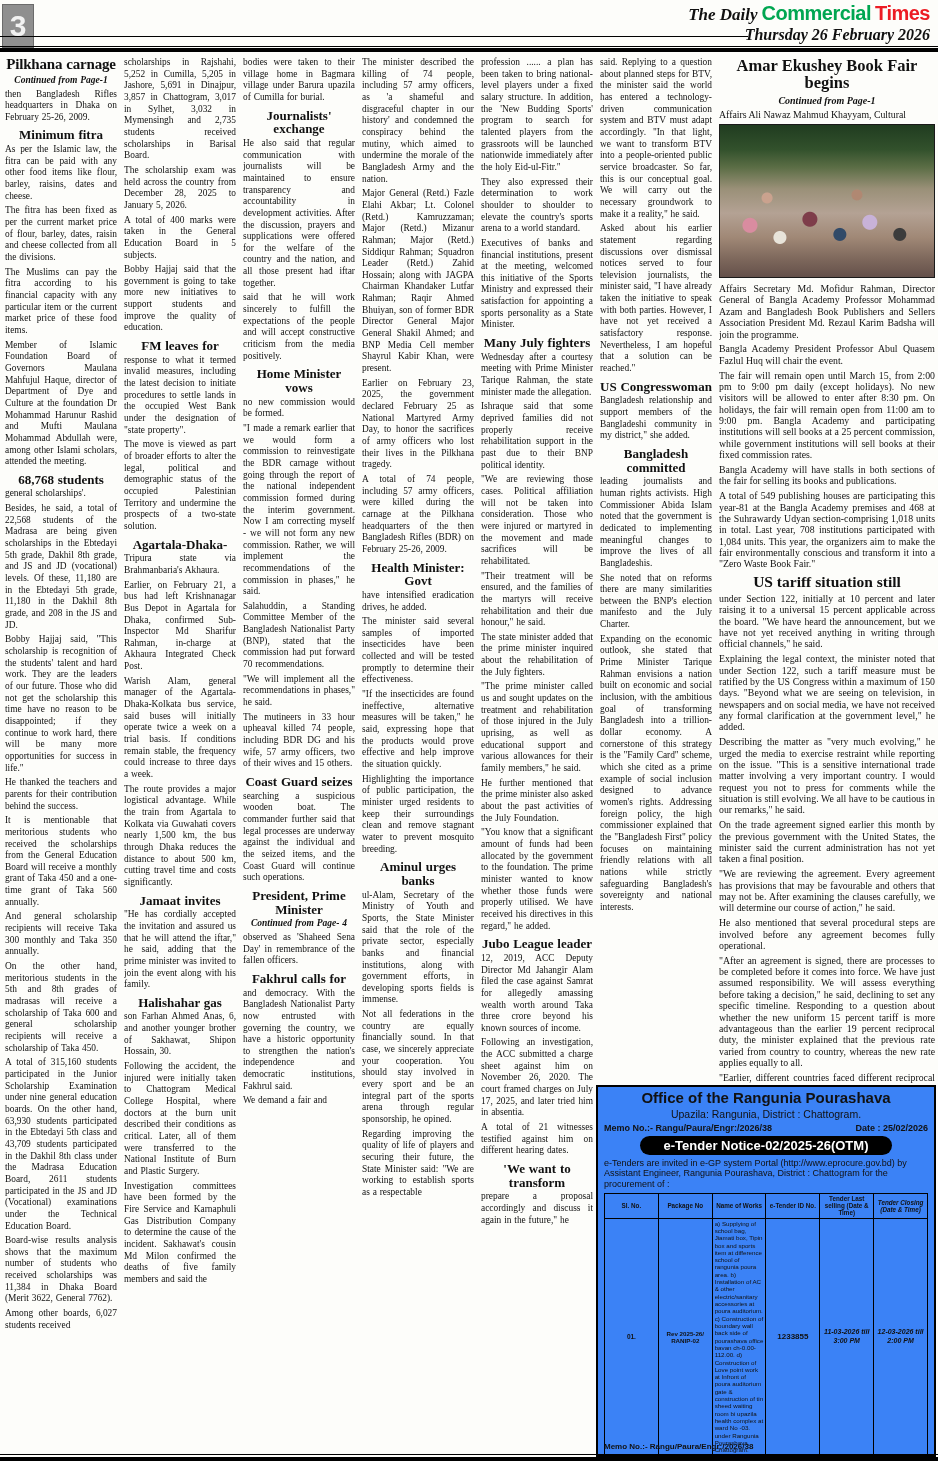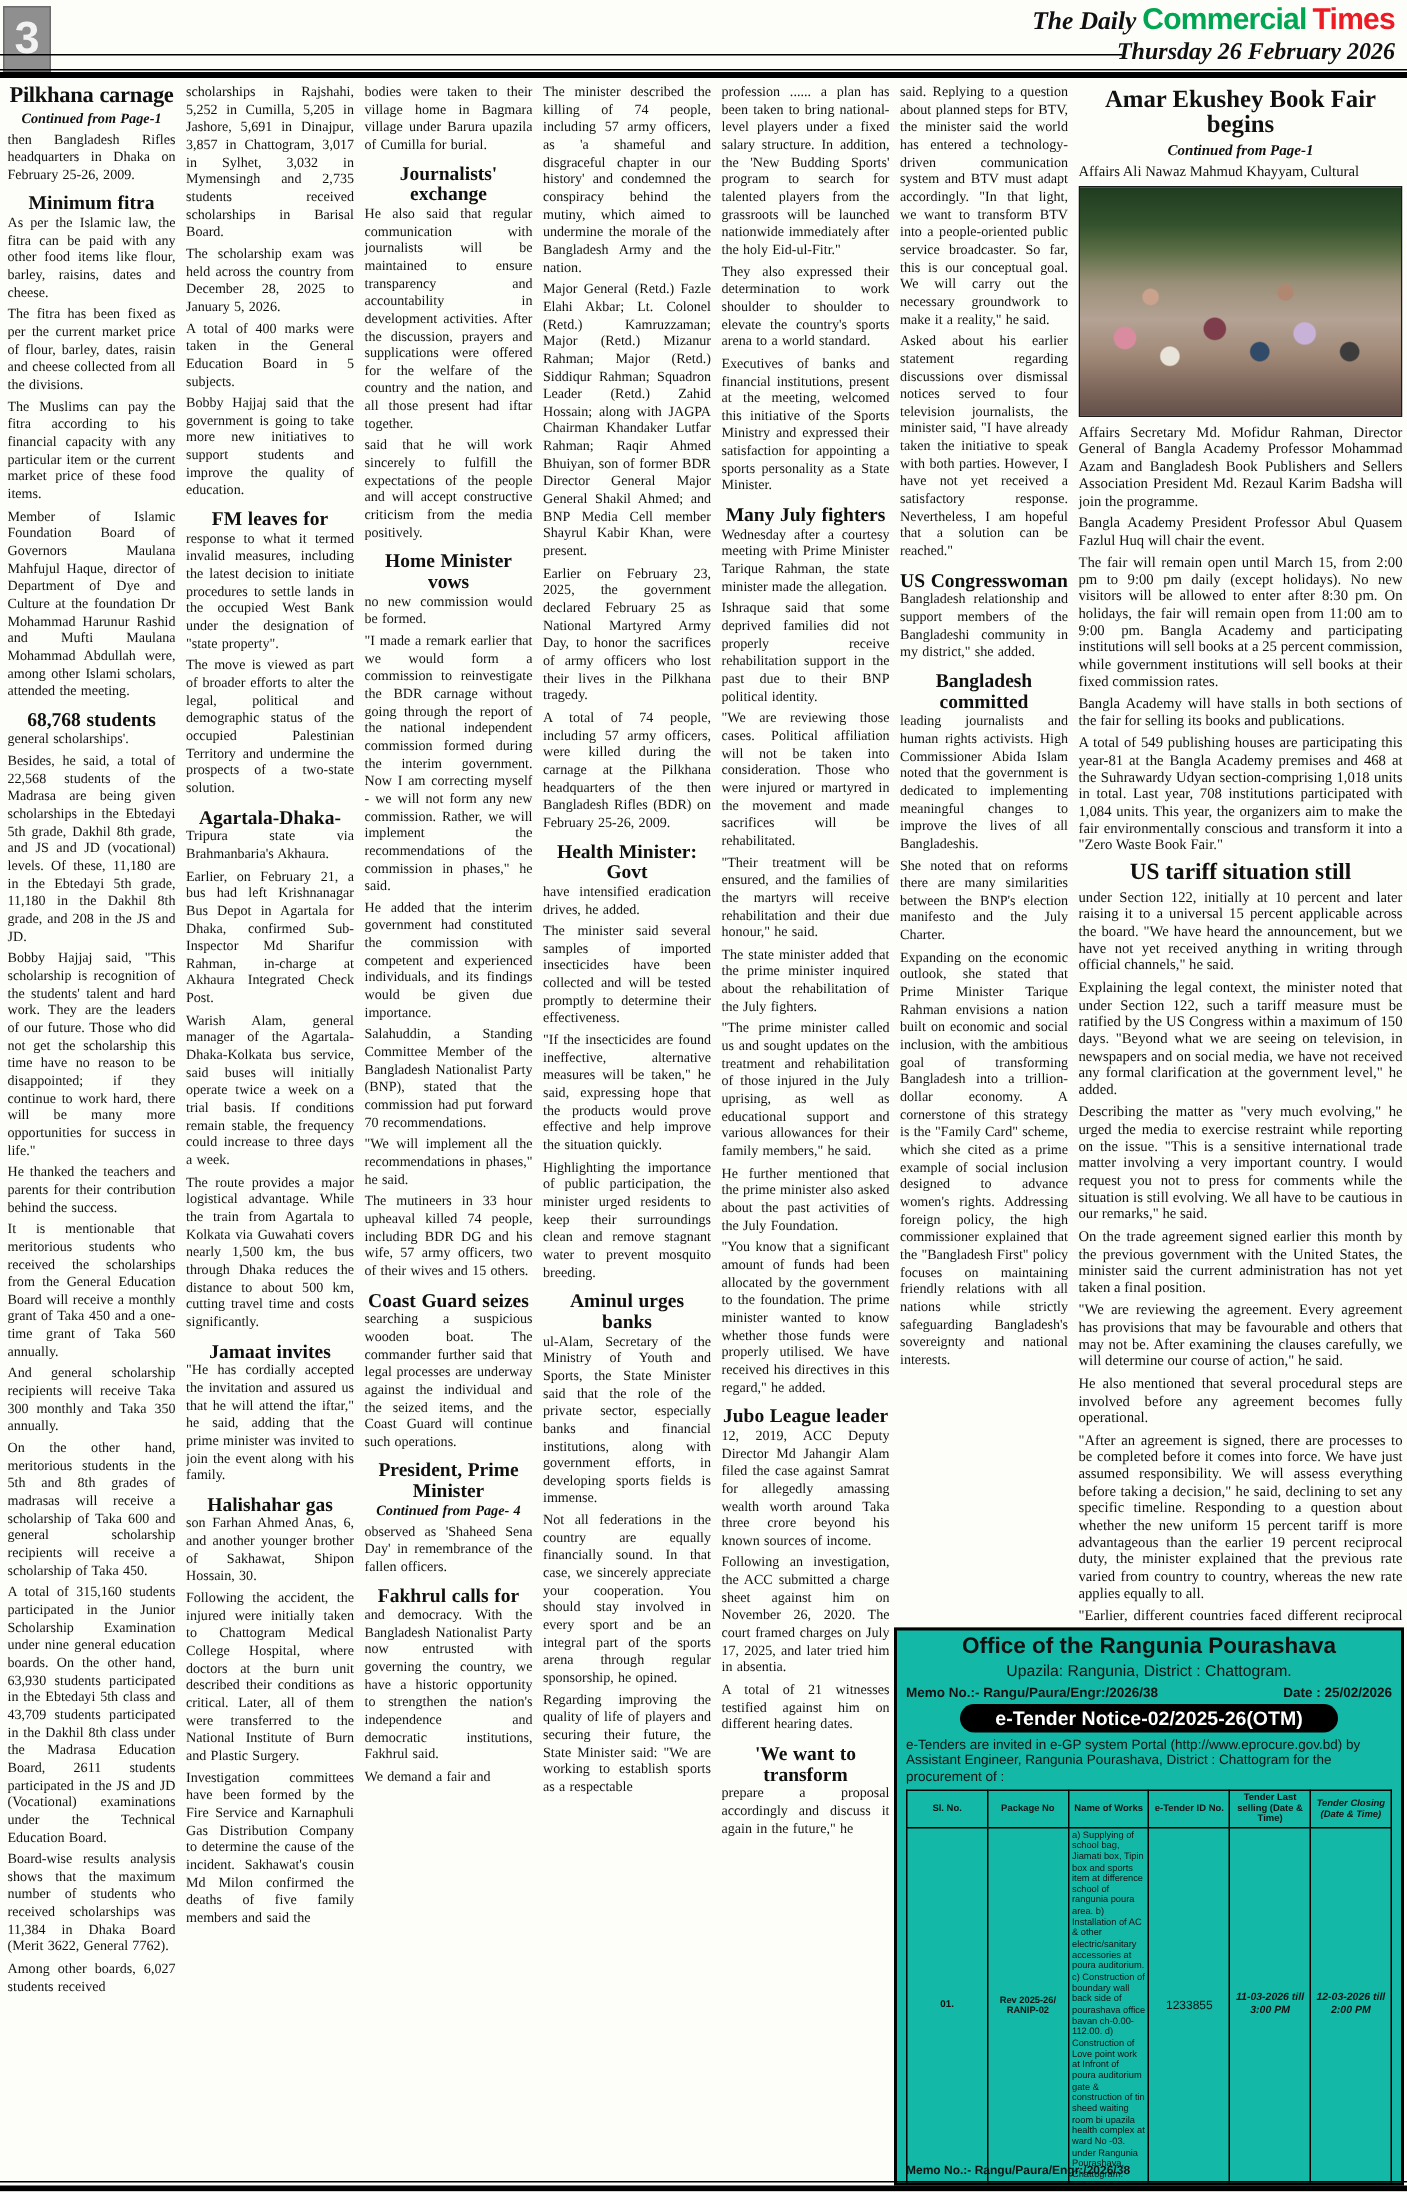--- a/index.html
+++ b/index.html
@@ -44,37 +44,37 @@
       radial-gradient(circle at 56% 72%, #314a68 0 6px, rgba(0,0,0,0) 7px),
       radial-gradient(circle at 70% 64%, #c8b2d8 0 7px, rgba(0,0,0,0) 8px),
       radial-gradient(circle at 84% 72%, #3c3c3c 0 6px, rgba(0,0,0,0) 7px),
       radial-gradient(circle at 22% 48%, #caa28e 0 5px, rgba(0,0,0,0) 6px),
       radial-gradient(circle at 64% 46%, #b08872 0 5px, rgba(0,0,0,0) 6px),
       linear-gradient(180deg,#203c20 0%,#32512c 16%,#5c6e46 28%,#9a9078 42%,
                       #b4a294 58%,#a08876 74%,#7e685c 88%,#64504a 100%);}
   .tariff-headline{font-weight:bold;text-align:center;font-size:15.5px;line-height:1.05;
                    margin:4px 0 3px;font-family:"Liberation Serif",serif;}
   
-  .tender{position:absolute;left:596px;top:1085px;width:340px;height:372px;background:#14b8a6;
+  .tender{position:absolute;left:596px;top:1085px;width:340px;height:372px;background:#3b82f6;
           border:2px solid #000;box-sizing:border-box;padding:3px 6px;
           font-family:"Liberation Sans",sans-serif;overflow:hidden;}
   .t-title{font-weight:bold;font-size:15px;text-align:center;line-height:1.1;}
   .t-sub{font-size:10.5px;text-align:center;margin-top:1px;}
   .t-memorow{display:flex;justify-content:space-between;font-weight:bold;font-size:9px;margin-top:3px;}
   .t-banner{background:#000;color:#fff;font-weight:bold;font-size:13px;text-align:center;
             border-radius:11px;width:78%;margin:3px auto 3px;padding:2px 0;}
   .t-intro{font-size:9px;line-height:1.2;margin-bottom:3px;}
   .t-table{width:100%;border-collapse:collapse;table-layout:fixed;}
   .t-table th,.t-table td{border:1px solid #000;padding:1px 2px;vertical-align:middle;}
   .t-table th{font-size:6.3px;line-height:1.15;text-align:center;font-weight:bold;}
   .th-closing{font-style:italic;}
   .td-sl{font-size:6.5px;font-weight:bold;text-align:center;width:20px;}
   .td-pkg{font-size:6.2px;font-weight:bold;text-align:center;width:30px;}
   .td-works{font-size:6.2px;line-height:1.18;width:132px;}
-  .td-id{font-size:8px;font-weight:normal;text-align:center;width:32px;}
+  .td-id{font-size:8px;font-weight:bold;text-align:center;width:32px;}
   .td-dt{font-size:7px;font-weight:bold;font-style:italic;text-align:center;width:42px;line-height:1.25;}
   .t-bottom-memo{position:absolute;left:6px;bottom:4px;font-weight:bold;font-size:8px;}
   
   .bot-thin{position:absolute;left:0;right:0;bottom:6px;height:1px;background:#000;}
   .bot-thick{position:absolute;left:0;right:0;bottom:0;height:4px;background:#000;}
 </style>
 </head>
 <body>
 
 <div class="page">
@@ -139,21 +139,20 @@
         <div class="blk para">Investigation committees have been formed by the Fire Service and Karnaphuli Gas Distribution Company to determine the cause of the incident. Sakhawat's cousin Md Milon confirmed the deaths of five family members and said the</div>
       </div>
     <div class="col">
         <div class="blk para">bodies were taken to their village home in Bagmara village under Barura upazila of Cumilla for burial.</div>
         <div class="blk headline">Journalists' exchange</div>
         <div class="blk para">He also said that regular communication with journalists will be maintained to ensure transparency and accountability in development activities. After the discussion, prayers and supplications were offered for the welfare of the country and the nation, and all those present had iftar together.</div>
         <div class="blk para">said that he will work sincerely to fulfill the expectations of the people and will accept constructive criticism from the media positively.</div>
         <div class="blk headline">Home Minister vows</div>
         <div class="blk para">no new commission would be formed.</div>
         <div class="blk para">"I made a remark earlier that we would form a commission to reinvestigate the BDR carnage without going through the report of the national independent commission formed during the interim government. Now I am correcting myself - we will not form any new commission. Rather, we will implement the recommendations of the commission in phases," he said.</div>
-        <div class="blk para">He added that the interim government had constituted the commission with competent and experienced individuals, and its findings would be given due importance.</div>
         <div class="blk para">Salahuddin, a Standing Committee Member of the Bangladesh Nationalist Party (BNP), stated that the commission had put forward 70 recommendations.</div>
         <div class="blk para">"We will implement all the recommendations in phases," he said.</div>
         <div class="blk para">The mutineers in 33 hour upheaval killed 74 people, including BDR DG and his wife, 57 army officers, two of their wives and 15 others.</div>
         <div class="blk headline">Coast Guard seizes</div>
         <div class="blk para">searching a suspicious wooden boat. The commander further said that legal processes are underway against the individual and the seized items, and the Coast Guard will continue such operations.</div>
         <div class="blk headline">President, Prime Minister</div>
         <div class="blk continued">Continued from Page- 4</div>
         <div class="blk para">observed as 'Shaheed Sena Day' in remembrance of the fallen officers.</div>
         <div class="blk headline">Fakhrul calls for</div>
         <div class="blk para">and democracy. With the Bangladesh Nationalist Party now entrusted with governing the country, we have a historic opportunity to strengthen the nation's independence and democratic institutions, Fakhrul said.</div>

